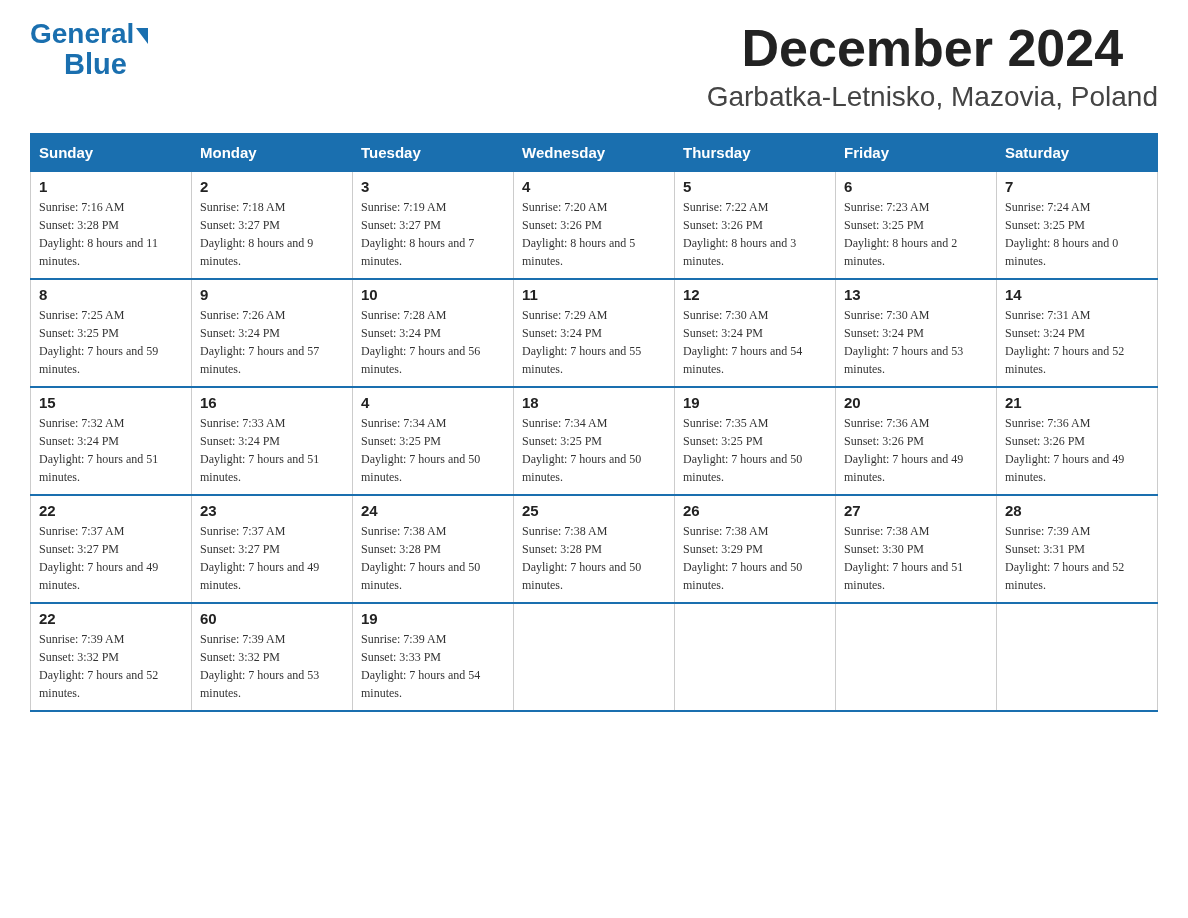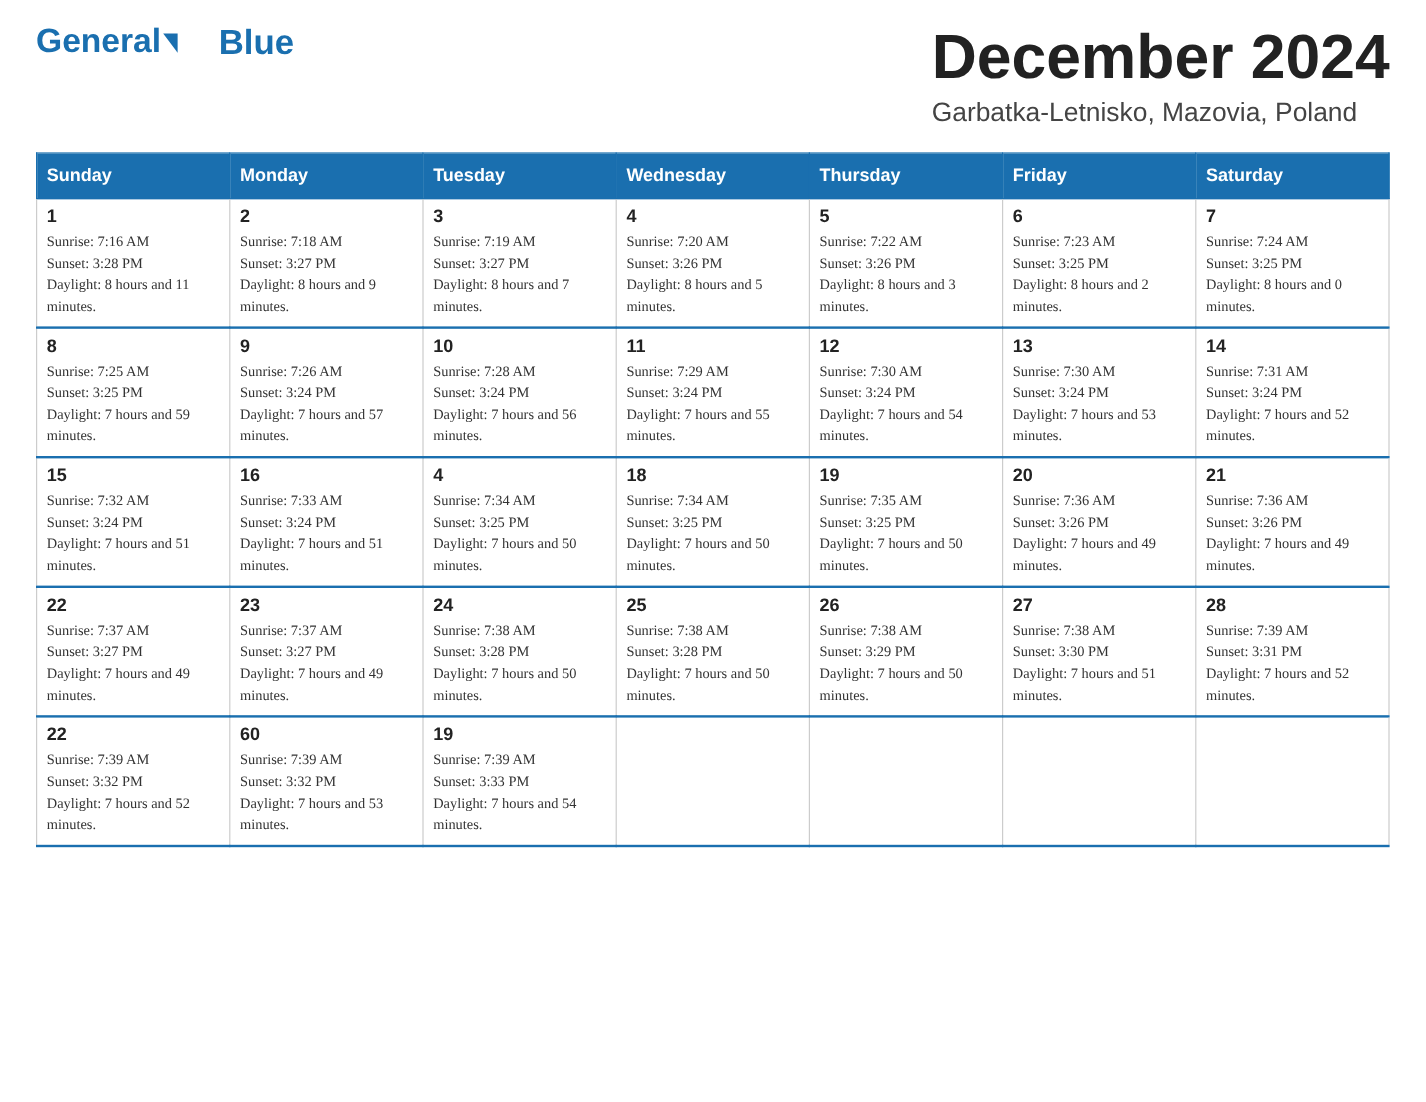--- a/index.html
+++ b/index.html
@@ -11,48 +11,49 @@
       padding: 20px 30px;
     }
     .header {
       display: flex;
       justify-content: space-between;
       align-items: flex-start;
       margin-bottom: 20px;
     }
     .logo {
       display: flex;
+      flex-direction: column;
       align-items: flex-start;
     }
     .logo-text {
       font-size: 28px;
       font-weight: bold;
       color: #333;
       line-height: 1;
     }
     .logo-text span {
       color: #1a6faf;
     }
     .logo-blue {
       color: #1a6faf;
       font-size: 29px;
       font-weight: bold;
       margin-left: 34px;
     }
     .title-block {
-      text-align: left;
+      text-align: center;
     }
     .month-title {
       font-size: 52px;
       font-weight: bold;
       color: #222;
       line-height: 1.1;
     }
     .location-title {
-      font-size: 22px;
+      font-size: 28px;
       color: #444;
       margin-top: 4px;
     }
     table {
       width: 100%;
       border-collapse: collapse;
     }
     thead tr th {
       background-color: #1a6faf;
       color: #fff;

